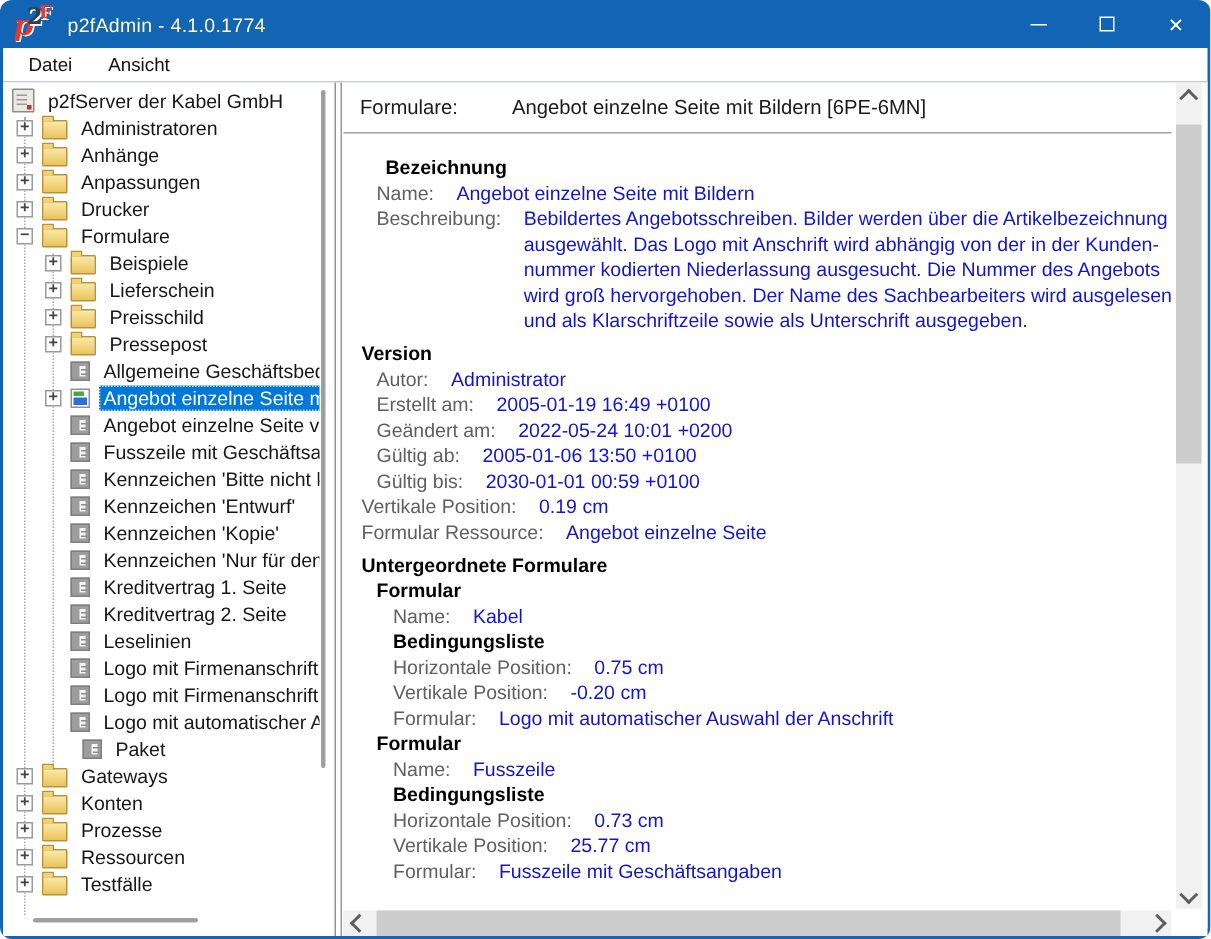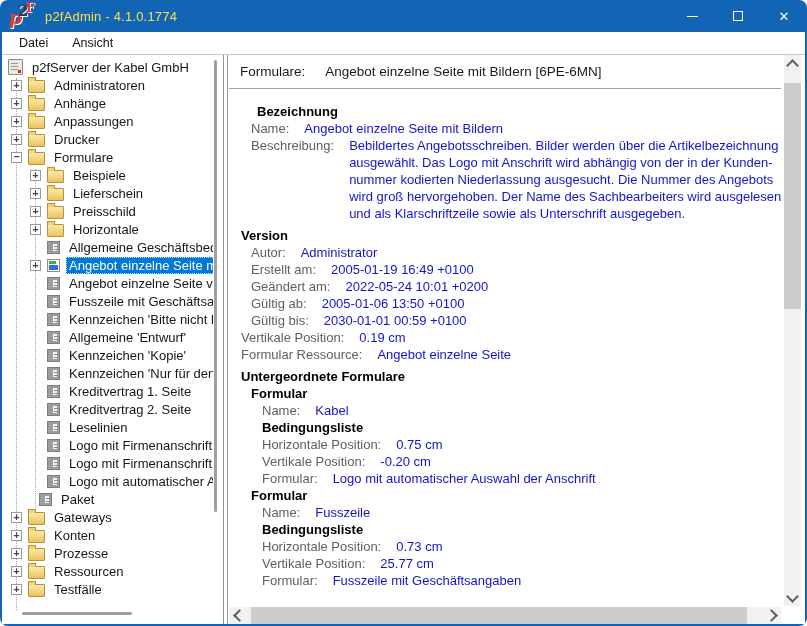--- a/index.html
+++ b/index.html
@@ -8,21 +8,21 @@
     border-radius:8px;overflow:hidden;
     font-family:"Liberation Sans", sans-serif;
   }
   
   #titlebar{position:absolute;top:0;left:0;right:0;height:32px;display:flex;align-items:center;}
   .app-logo{margin-left:9px;width:26px;height:22px;position:relative;flex:none;
     font-family:"DejaVu Serif", serif;font-weight:bold;}
   .logo-p{position:absolute;left:0;top:1px;color:#e8372c;font-size:19px;font-style:italic;text-shadow:1px 1px 0 #fff;}
   .logo-2{position:absolute;left:9px;top:-3px;color:#3a3a46;font-size:15px;text-shadow:1px 1px 0 #fff;}
   .logo-f{position:absolute;left:17px;top:-4px;color:#e8372c;font-size:12px;text-shadow:1px 1px 0 #fff;}
-  .title-text{color:#fde047;font-size:13px;margin-left:10px;letter-spacing:.2px;}
+  .title-text{color:#fef9c3;font-size:13px;margin-left:10px;letter-spacing:.2px;}
   #win-controls{margin-left:auto;display:flex;height:32px;}
   .win-btn{width:46px;height:32px;display:flex;align-items:center;justify-content:center;}
   .glyph-min{width:11px;height:1px;background:#fff;}
   .glyph-max{width:10px;height:10px;border:1px solid #fff;box-sizing:border-box;}
   .glyph-close{color:#fff;font-size:13px;line-height:13px;}
   
   #menubar{position:absolute;top:32px;left:2px;right:2px;height:22px;background:#fff;
     border-bottom:1px solid #c9c9c9;display:flex;align-items:center;font-size:12.5px;color:#111;}
   .menu-item{padding:2px 7px;margin-left:10px;}
   .menu-item:first-child{margin-left:10px;}
@@ -53,21 +53,21 @@
   .ticon.form-selected::before{content:'';position:absolute;left:1px;top:1px;width:7px;height:3px;background:#3fae3f;}
   .ticon.form-selected::after{content:'';position:absolute;left:1px;bottom:1px;width:9px;height:5px;background:#2f6fd8;}
   .tlabel{padding:1px 3px;}
   .tlabel.sel{background:#0078d7;color:#fff;outline:1px dotted rgba(230,240,255,.85);outline-offset:-1px;}
   .tree-vthumb{position:absolute;right:6px;top:5px;width:3px;height:452px;background:#9f9f9f;border-radius:2px;}
   .tree-hthumb{position:absolute;left:20px;bottom:9px;width:110px;height:3px;background:#9f9f9f;border-radius:2px;}
   
   #detail-panel{position:absolute;left:225px;right:0;top:0;bottom:0;background:#fff;border-left:1px solid #9a9a9a;}
   #detail-header{position:absolute;top:0;left:1px;right:24px;height:33px;display:flex;align-items:center;
     border-bottom:1px solid #a2a2a2;font-size:13.5px;color:#1a1a1a;padding-left:11px;white-space:nowrap;overflow:hidden;}
-  #detail-header .hvalue{margin-left:20px;}
+  #detail-header .hvalue{margin-left:36px;}
   #detail-content{position:absolute;top:34px;left:1px;right:24px;bottom:18px;overflow:hidden;
     padding:14px 0 0 12px;font-size:13px;white-space:nowrap;}
   .drow{line-height:17px;height:auto;color:#5f5f5f;}
   .drow.dh{font-weight:bold;color:#000;}
   .drow.dh.l0{margin-top:5px;}
   .drow.dh.l0:first-child{margin-top:0;}
   .plbl{color:#5f5f5f;display:inline-block;vertical-align:top;}
   .pval{color:#1414cc;margin-left:15px;display:inline-block;vertical-align:top;}
   .pval.multi div{line-height:17px;}
   
@@ -161,21 +161,21 @@
             <span class="tlabel">Lieferschein</span>
           </div>
           <div class="trow" style="padding-left: 28px;">
             <span class="exp">+</span>
             <span class="ticon folder"></span>
             <span class="tlabel">Preisschild</span>
           </div>
           <div class="trow" style="padding-left: 28px;">
             <span class="exp">+</span>
             <span class="ticon folder"></span>
-            <span class="tlabel">Horizontale</span>
+            <span class="tlabel">Pressepost</span>
           </div>
           <div class="trow" style="padding-left: 28px;">
             <span class="expspace"></span>
             <span class="ticon form"></span>
             <span class="tlabel">Allgemeine Geschäftsbedin</span>
           </div>
           <div class="trow" style="padding-left: 28px;">
             <span class="exp">+</span>
             <span class="ticon form-selected"></span>
             <span class="tlabel sel">Angebot einzelne Seite mit</span>
@@ -191,21 +191,21 @@
             <span class="tlabel">Fusszeile mit Geschäftsang</span>
           </div>
           <div class="trow" style="padding-left: 28px;">
             <span class="expspace"></span>
             <span class="ticon form"></span>
             <span class="tlabel">Kennzeichen 'Bitte nicht kni</span>
           </div>
           <div class="trow" style="padding-left: 28px;">
             <span class="expspace"></span>
             <span class="ticon form"></span>
-            <span class="tlabel">Allgemeine 'Entwurf'</span>
+            <span class="tlabel">Kennzeichen 'Entwurf'</span>
           </div>
           <div class="trow" style="padding-left: 28px;">
             <span class="expspace"></span>
             <span class="ticon form"></span>
             <span class="tlabel">Kennzeichen 'Kopie'</span>
           </div>
           <div class="trow" style="padding-left: 28px;">
             <span class="expspace"></span>
             <span class="ticon form"></span>
             <span class="tlabel">Kennzeichen 'Nur für den i</span>
@@ -233,21 +233,21 @@
           <div class="trow" style="padding-left: 28px;">
             <span class="expspace"></span>
             <span class="ticon form"></span>
             <span class="tlabel">Logo mit Firmenanschrift 2</span>
           </div>
           <div class="trow" style="padding-left: 28px;">
             <span class="expspace"></span>
             <span class="ticon form"></span>
             <span class="tlabel">Logo mit automatischer A</span>
           </div>
-          <div class="trow" style="padding-left: 20px; align-items: center;">
+          <div class="trow" style="padding-left: 36px; align-items: center;">
             <span class="expspace"></span>
             <span class="ticon form"></span>
             <span class="tlabel">Paket</span>
           </div>
           <div class="trow" style="padding-left: 9px;">
             <span class="exp">+</span>
             <span class="ticon folder"></span>
             <span class="tlabel">Gateways</span>
           </div>
           <div class="trow" style="padding-left: 9px;">

